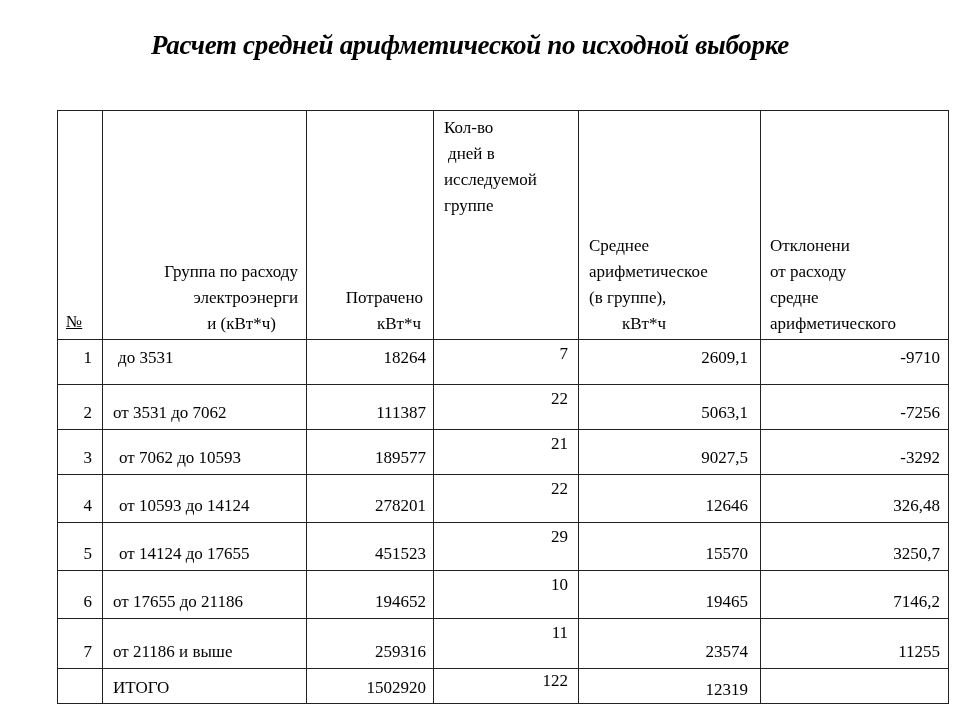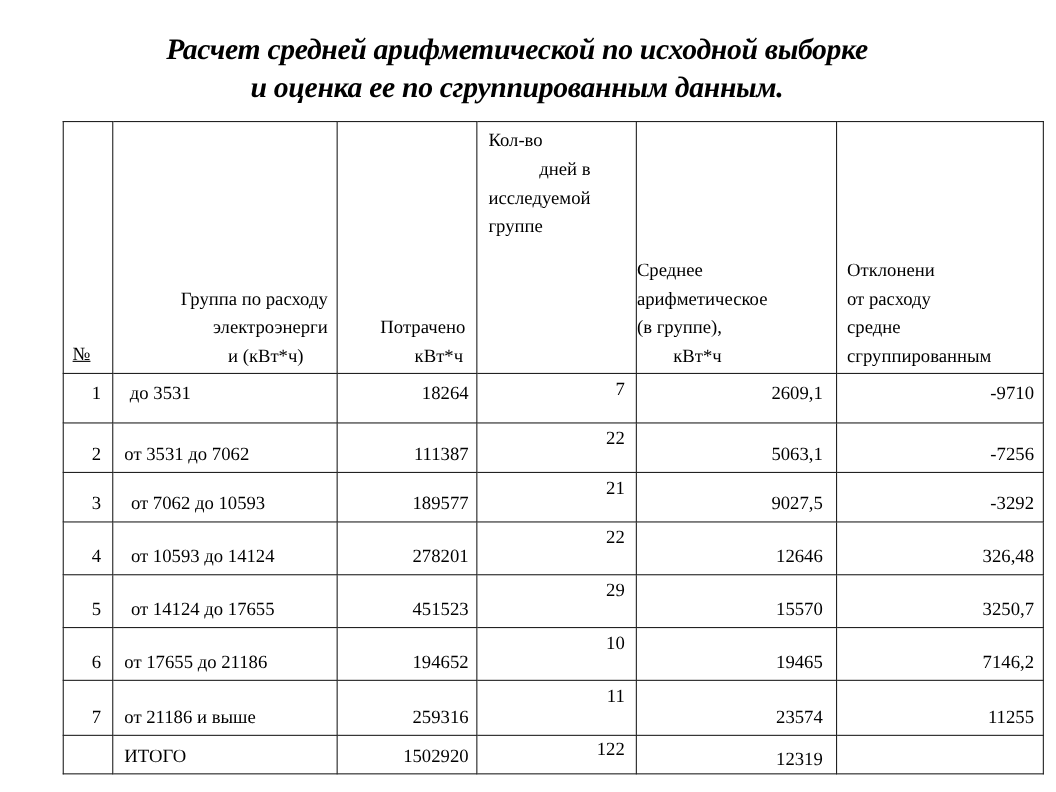--- a/index.html
+++ b/index.html
@@ -14,21 +14,20 @@
     .row .txt { position: absolute; bottom: 6px; }
     .row .txt-top { position: absolute; top: 4px; }
     .row .txt-mid { position: absolute; top: 8px; }
     .total td { height: 34px; position: relative; }
   </style>
 </head>
 <body>
 
 <div class="title">
   <div>Расчет средней арифметической по исходной выборке</div>
-  <div>и оценка ее по сгруппированным данным.</div>
 </div>
 
 <table>
   <colgroup>
     <col style="width:45px">
     <col style="width:204px">
     <col style="width:127px">
     <col style="width:145px">
     <col style="width:182px">
     <col style="width:188px">
@@ -47,39 +46,39 @@
     </td>
     <td>
       <div class="cell-text" style="right:10px; bottom:2px; text-align:right;">
         <div>Потрачено</div>
         <div style="padding-right:2px;">кВт*ч</div>
       </div>
     </td>
     <td>
       <div class="cell-text" style="left:10px; top:4px;">
         <div>Кол-во</div>
-        <div style="padding-left:4px;text-align:right;">дней в</div>
+        <div style="padding-left:4px;">дней в</div>
         <div>исследуемой</div>
         <div>группе</div>
       </div>
     </td>
     <td>
-      <div class="cell-text" style="left:0; bottom:2px;">
+      <div class="cell-text" style="left:10px; bottom:2px;">
         <div>Среднее</div>
         <div>арифметическое</div>
         <div>(в группе),</div>
         <div style="padding-left:33px;">кВт*ч</div>
       </div>
     </td>
     <td>
       <div class="cell-text" style="left:9px; bottom:2px;">
         <div>Отклонени</div>
         <div>от расходу</div>
         <div>средне</div>
-        <div>сгруппированным</div>
+        <div>арифметического</div>
       </div>
     </td>
   </tr>
 
   <tr class="row" style="height:40px">
     <td style="height:40px">
           <span class="txt-mid" style="right:10px;">1</span>
         </td>
     <td>
           <span class="txt-mid" style="left:15px;">до 3531</span>

